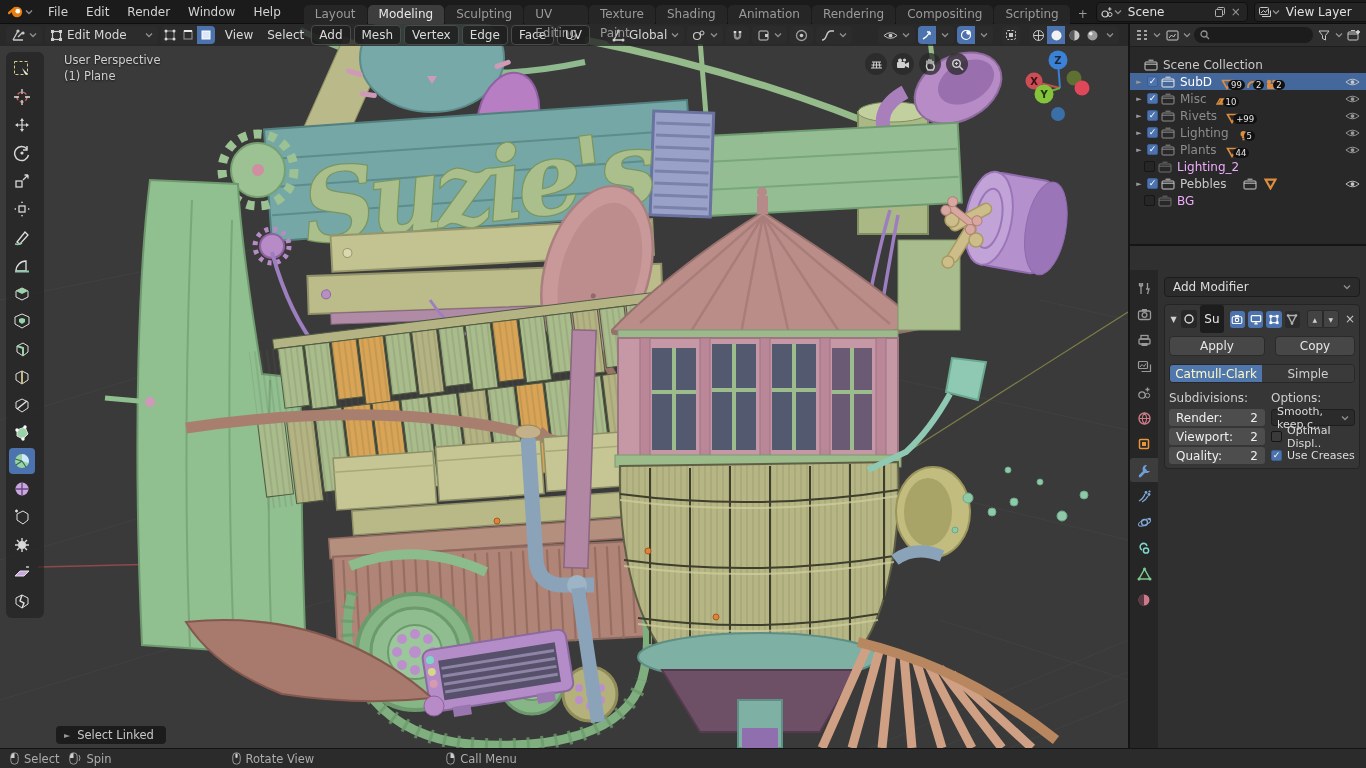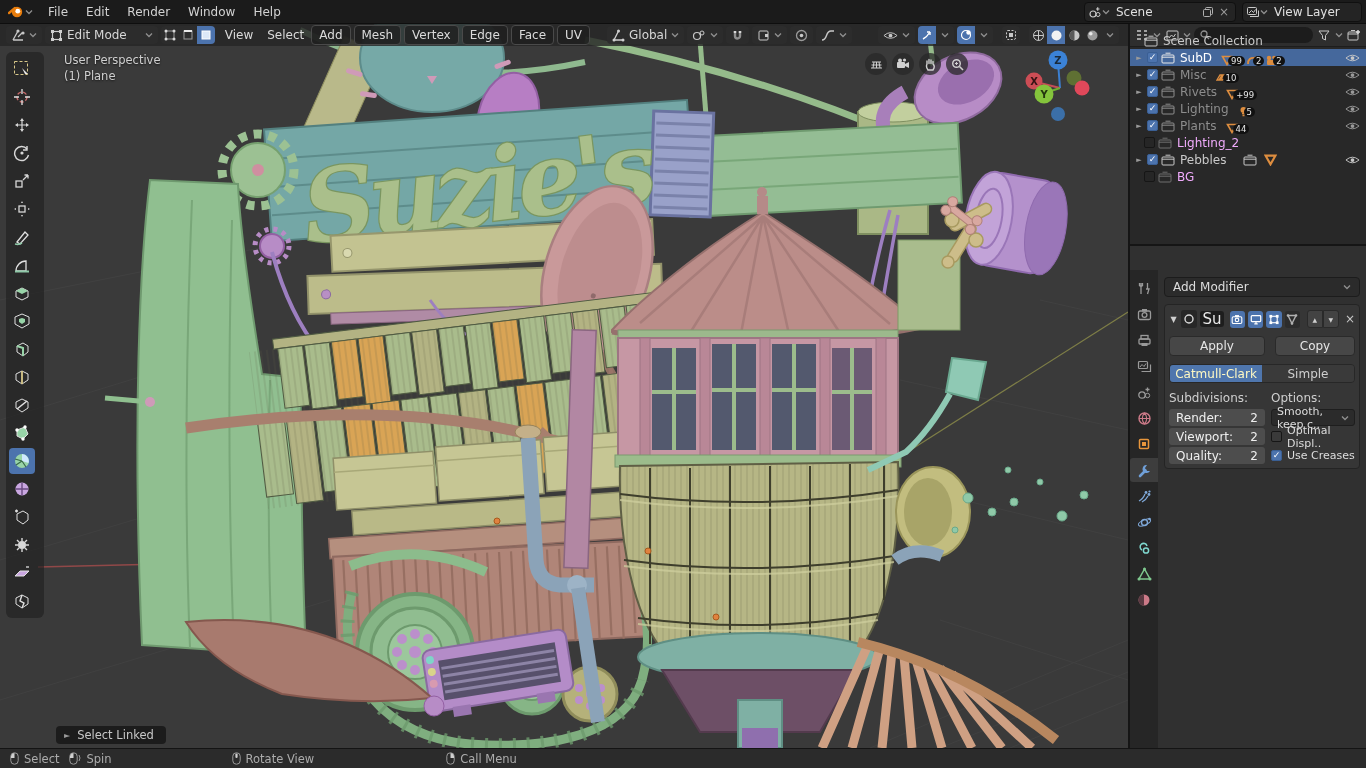--- a/index.html
+++ b/index.html
@@ -52,21 +52,21 @@
             color:#c8c8c8;font-size:11.5px;z-index:8;}
   .op-panel .tri{font-size:8px;color:#9a9a9a;}
   
   .rightpanel{position:absolute;top:24px;right:0;width:238px;height:724px;background:#282828;
               border-left:2px solid #151515;box-sizing:border-box;}
   .outliner{position:absolute;top:0;left:0;right:0;height:220px;}
   .ol-header{height:23px;background:#2e2e2e;display:flex;align-items:center;padding:0 4px;gap:3px;
              border-bottom:1px solid #1d1d1d;box-sizing:border-box;}
   .searchbox{flex:1;height:16px;background:#1c1c1c;border-radius:8px;display:flex;align-items:center;
              padding:0 6px;gap:4px;}
-  .ol-rows{position:absolute;top:8px;left:0;right:0;}
+  .ol-rows{position:absolute;top:32px;left:0;right:0;}
   .ol-row{height:17px;display:flex;align-items:center;padding-left:4px;gap:3px;}
   .ol-row.sel{background:#45689c;}
   .ol-row .arr{width:10px;text-align:center;font-size:7px;color:#9a9a9a;flex:none;}
   .cb{width:11px;height:11px;border-radius:2px;background:#262626;border:1px solid #161616;flex:none;
       display:flex;align-items:center;justify-content:center;box-sizing:border-box;}
   .cb.on{background:#4c73ad;border-color:#3a5f94;color:#fff;font-size:9px;line-height:9px;}
   .cb span{transform:translateY(-0.5px);}
   .ol-lbl{margin-left:2px;color:#c9c9c9;white-space:nowrap;}
   .ol-row.dim .ol-lbl{color:#8d8d8d;}
   .ol-row.off .ol-lbl{color:#f0abfc;}
@@ -86,22 +86,22 @@
   .pr-tab{position:absolute;left:0;width:28px;height:24px;display:flex;align-items:center;justify-content:center;}
   .pr-tab.active{background:#3d3d3d;border-radius:3px 0 0 3px;}
   .pr-body{position:absolute;left:28px;top:24px;right:0;bottom:0;padding:7px 6px;box-sizing:border-box;}
   .addmod{height:18px;background:#2b2b2b;border:1px solid #1c1c1c;border-radius:4px;display:flex;
           align-items:center;padding:0 8px;color:#dcdcdc;margin-bottom:7px;}
   .addmod .chev{margin-left:auto;}
   .modpanel{background:#363636;border:1px solid #242424;border-radius:4px;padding:4px;}
   .mod-head{display:flex;align-items:center;gap:3px;height:20px;}
   .mod-exp{font-size:8px;color:#cfcfcf;width:10px;text-align:center;}
   .mod-icon{width:18px;height:18px;background:#272727;border-radius:3px;display:flex;align-items:center;justify-content:center;}
-  .mod-name{width:26px;height:16px;background:#1d1d1d;border-radius:3px;color:#e8e8e8;display:flex;
-            align-items:center;justify-content:center;font-size:15px;}
+  .mod-name{width:26px;height:28px;background:#1d1d1d;border-radius:3px;color:#e8e8e8;display:flex;
+            align-items:center;justify-content:center;font-size:12px;}
   .tgl{width:17px;height:17px;border-radius:3px;background:#2c2c2c;display:flex;align-items:center;justify-content:center;}
   .tgl.on{background:#4c73ad;}
   .updown{display:flex;margin-left:4px;}
   .ud{width:14px;height:16px;background:#434343;border:1px solid #2a2a2a;display:flex;align-items:center;
       justify-content:center;font-size:6px;color:#d0d0d0;}
   .ud:first-child{border-radius:3px 0 0 3px;}
   .ud:last-child{border-radius:0 3px 3px 0;}
   .mod-x{margin-left:3px;color:#c8c8c8;font-size:12px;}
   .two{display:grid;grid-template-columns:96px 1fr;gap:10px;margin-top:7px;}
   .btn{height:18px;background:#474747;border:1px solid #2a2a2a;border-radius:4px;display:flex;
@@ -141,20 +141,33 @@
         </svg>
       <svg class="chev" viewBox="0 0 8 6">
           <path d="M1 1.5 L4 4.5 L7 1.5" fill="none" stroke="#8f8f8f" stroke-width="1.3"></path>
         </svg>
     </span>
     <span class="menu">File</span>
     <span class="menu">Edit</span>
     <span class="menu">Render</span>
     <span class="menu">Window</span>
     <span class="menu">Help</span>
+    <div class="tabs">
+      <span class="tab">Layout</span>
+      <span class="tab active">Modeling</span>
+      <span class="tab">Sculpting</span>
+      <span class="tab">UV Editing</span>
+      <span class="tab">Texture Paint</span>
+      <span class="tab">Shading</span>
+      <span class="tab">Animation</span>
+      <span class="tab">Rendering</span>
+      <span class="tab">Compositing</span>
+      <span class="tab">Scripting</span>
+      <span class="tab plus">+</span>
+    </div>
     <div class="tb-right">
       <div class="selector">
         <svg width="14" height="12" viewBox="0 0 14 12">
             <circle cx="5" cy="8" r="3" fill="none" stroke="#c8c8c8" stroke-width="1.2"></circle>
             <path d="M8 3 l3.5 0 M9.7 1.3 v3.4" stroke="#c8c8c8" stroke-width="1.2"></path>
             <circle cx="10" cy="8.5" r="2" fill="none" stroke="#c8c8c8"></circle>
           </svg>
         <svg class="chev" viewBox="0 0 8 6">
             <path d="M1 1.5 L4 4.5 L7 1.5" fill="none" stroke="#8f8f8f" stroke-width="1.3"></path>
           </svg>

